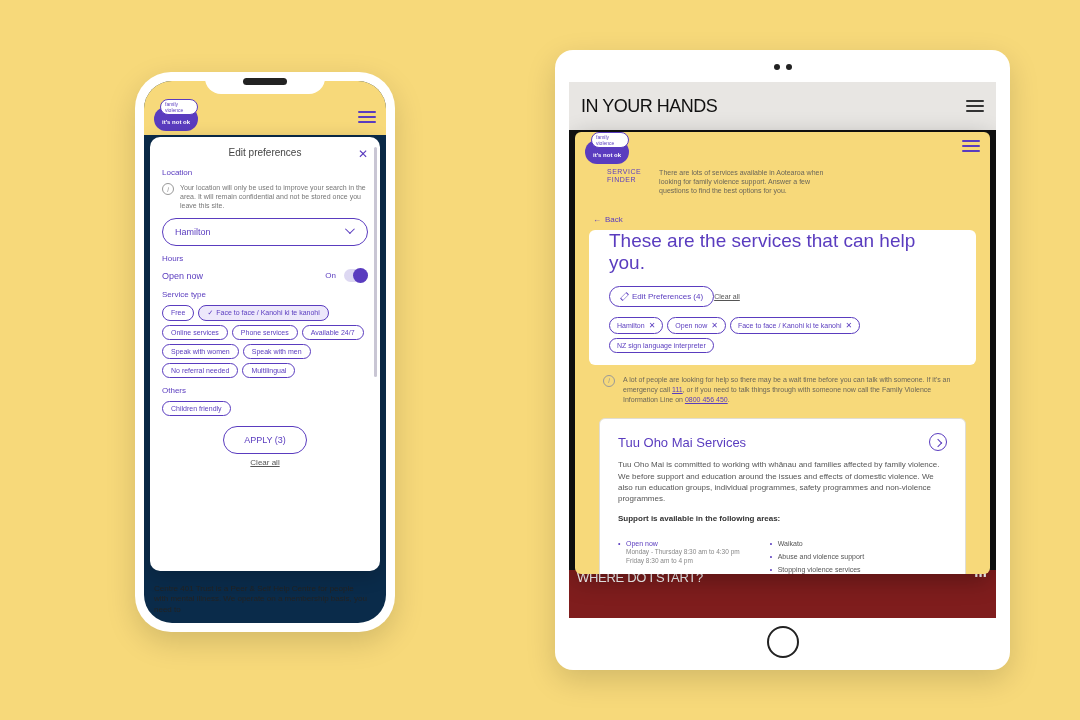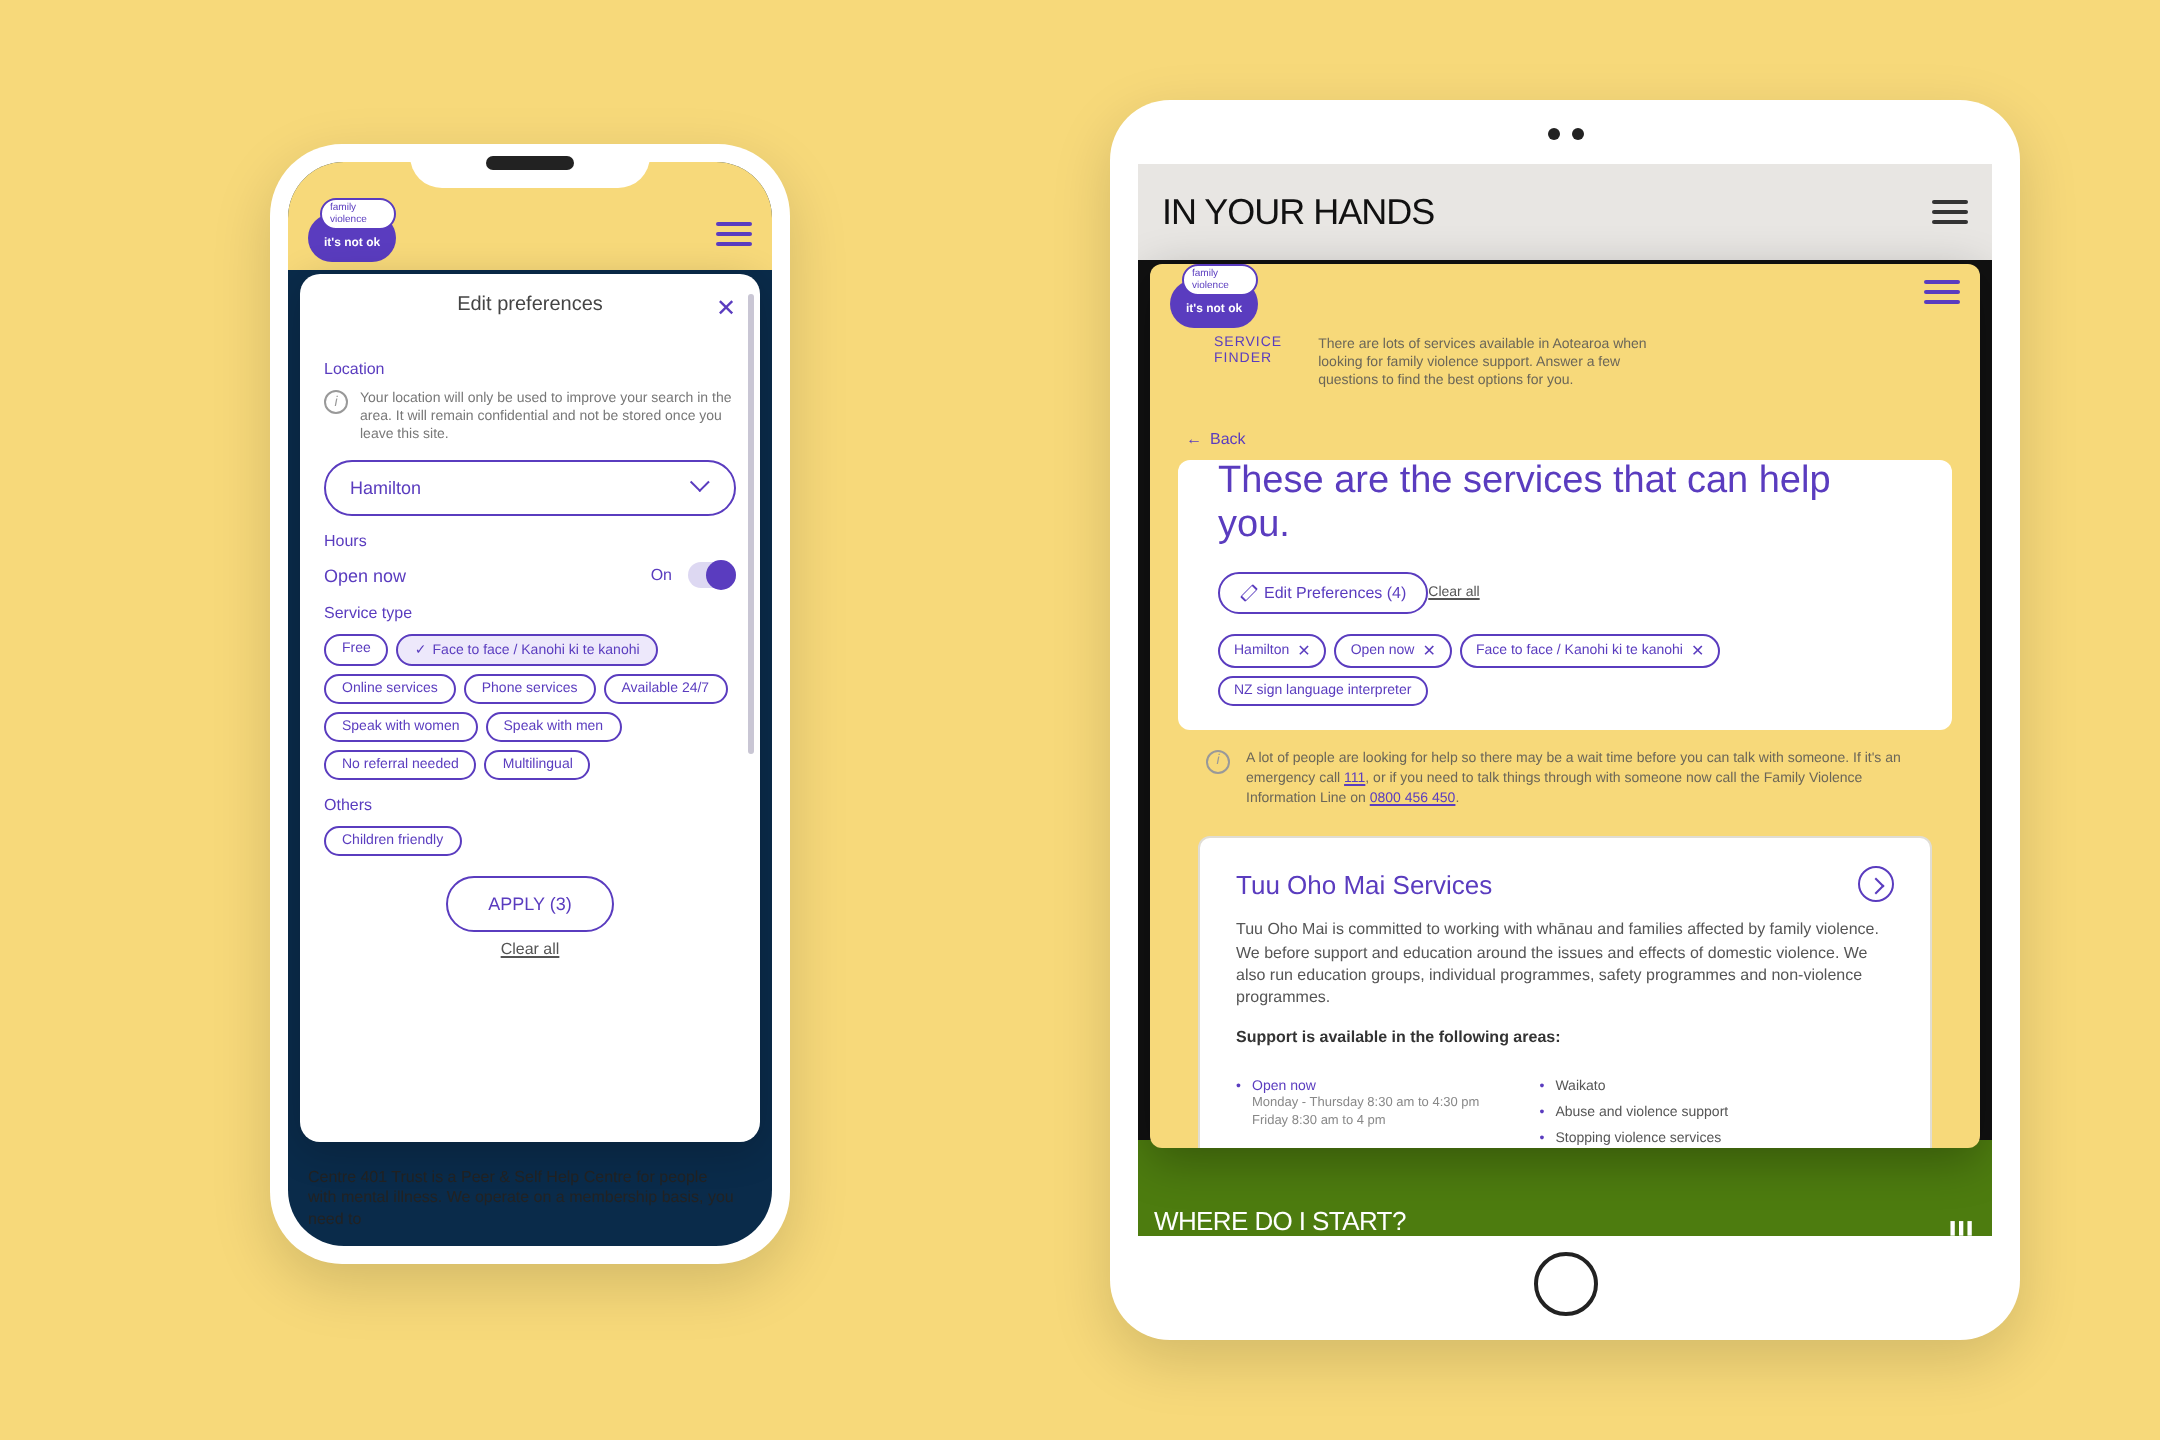--- a/index.html
+++ b/index.html
@@ -16,21 +16,21 @@
 .logo-top{position:absolute;top:-8px;left:6px;background:#fff;border:1.5px solid #5a3cbf;border-radius:8px;font-size:5px;color:#5a3cbf;padding:1px 4px}
 .logo-main{color:#fff;font-size:6px;font-weight:700}
 .hamburger{position:absolute;right:10px;top:30px;width:18px;height:12px}
 .hamburger span{display:block;height:2px;background:#5a3cbf;margin-bottom:3px;border-radius:1px}
 
 .phone-bg-text{position:absolute;bottom:8px;left:10px;right:18px;color:#222;font-size:8px;line-height:1.3}
 
 .modal{position:absolute;left:6px;right:6px;top:56px;bottom:52px;background:#fff;border-radius:10px;box-shadow:0 4px 20px rgba(0,0,0,.2);padding:10px 12px;overflow:hidden}
 .modal-scroll{position:absolute;right:3px;top:10px;bottom:40px;width:3px}
 .modal-scroll::before{content:"";position:absolute;top:0;left:0;width:3px;height:60%;background:#c9c6d4;border-radius:2px}
-.modal-header{display:flex;justify-content:center;align-items:flex-start;position:relative;margin-bottom:22px}
+.modal-header{display:flex;justify-content:center;align-items:flex-start;position:relative;margin-bottom:10px}
 .modal-title{font-size:10px;color:#444}
 .close-x{position:absolute;right:0;color:#5a3cbf;font-size:12px;cursor:pointer}
 .section-label{font-size:8px;color:#5a3cbf;margin:8px 0 6px}
 .info-row{display:flex;gap:6px;margin-bottom:8px}
 .info-icon{width:12px;height:12px;border:1px solid #999;border-radius:50%;flex:none;font-size:7px;color:#999;display:flex;align-items:center;justify-content:center;font-style:italic}
 .info-text{font-size:7px;color:#777;line-height:1.3}
 .select-pill{border:1.2px solid #5a3cbf;border-radius:18px;padding:8px 12px;display:flex;justify-content:space-between;align-items:center;margin-bottom:6px}
 .select-pill span{font-size:9px;color:#5a3cbf}
 .chev-down{width:10px;height:10px}
 .chev-down::before{content:"";display:block;width:6px;height:6px;border-right:1.5px solid #5a3cbf;border-bottom:1.5px solid #5a3cbf;transform:rotate(45deg) translateY(-2px)}
@@ -40,34 +40,34 @@
 .toggle{width:24px;height:13px;background:#ddd8f2;border-radius:7px;position:relative}
 .toggle::after{content:"";position:absolute;right:0;top:-1px;width:15px;height:15px;background:#5a3cbf;border-radius:50%}
 .chip-row{display:flex;flex-wrap:wrap;gap:4px;margin-bottom:4px}
 .chip{border:1px solid #5a3cbf;border-radius:12px;padding:3px 8px;font-size:7px;color:#5a3cbf;white-space:nowrap}
 .chip.active{background:#ede8fb}
 .chip .tick{margin-right:3px}
 .apply-btn{border:1.2px solid #5a3cbf;border-radius:18px;padding:8px 20px;font-size:9px;color:#5a3cbf;display:block;margin:10px auto 4px;background:#fff}
 .clear-link{display:block;text-align:center;font-size:8px;color:#555;text-decoration:underline;margin-top:4px}
 
 
-.tablet{position:absolute;left:555px;top:50px;width:455px;height:620px;background:#fff;border-radius:30px;box-shadow:0 10px 30px rgba(0,0,0,.15)}
+.tablet{position:absolute;left:555px;top:50px;width:455px;height:620px;background:#fff;border-radius:18px;box-shadow:0 10px 30px rgba(0,0,0,.15)}
 .tablet-cam{position:absolute;top:14px;left:50%;transform:translateX(-50%);display:flex;gap:6px}
 .tablet-cam span{width:6px;height:6px;background:#222;border-radius:50%}
 .tablet-home{position:absolute;bottom:12px;left:50%;transform:translateX(-50%);width:32px;height:32px;border:2px solid #222;border-radius:50%}
 .tablet-screen{position:absolute;left:14px;right:14px;top:32px;bottom:52px;overflow:hidden;background:#111}
 
 .bg-banner{height:48px;background:#e8e6e3;display:flex;align-items:center;justify-content:space-between;padding:0 12px}
 .bg-banner-title{font-family:"Arial Black",sans-serif;font-size:18px;letter-spacing:-.5px;color:#111}
 .bg-banner .hamburger{position:static}
 .bg-banner .hamburger span{background:#333}
 .bg-dark{position:absolute;inset:0;top:48px;background:#111}
 .bg-foot{position:absolute;bottom:0;left:0;right:0;height:48px;display:flex}
 .bg-foot-l{flex:1;color:#e8e6e3;font-family:"Arial Black",sans-serif;font-size:13px;padding:6px 10px;letter-spacing:-.3px;line-height:1}
-.bg-foot-r{flex:1;background:#4d7c0f;display:flex;align-items:flex-end;padding:0 8px}
+.bg-foot-r{flex:1;background:#7f1d1d;display:flex;align-items:flex-start;padding:0 8px}
 .bg-foot-r span:first-child{color:#fff;font-family:"Arial Black",sans-serif;font-size:13px;letter-spacing:-.3px}
 .bg-foot-r span:last-child{color:#fff;font-size:6px;margin-left:auto}
 
 .overlay{position:absolute;left:6px;right:6px;top:50px;bottom:44px;background:#f7d97a;border-radius:6px;box-shadow:0 6px 24px rgba(0,0,0,.3);overflow:hidden;display:flex;flex-direction:column}
 .ov-top{padding:8px 10px 10px;position:relative}
 .ov-top .hamburger{position:absolute;right:10px;top:8px}
 .ov-intro{display:flex;gap:18px;padding:0 22px;margin-top:4px}
 .ov-sf{font-size:7px;color:#5a3cbf;letter-spacing:.5px;line-height:1.2}
 .ov-intro-text{font-size:7px;color:#6b6658;line-height:1.3;max-width:180px}
 .back-row{padding:10px 18px 6px;font-size:8px;color:#5a3cbf}

